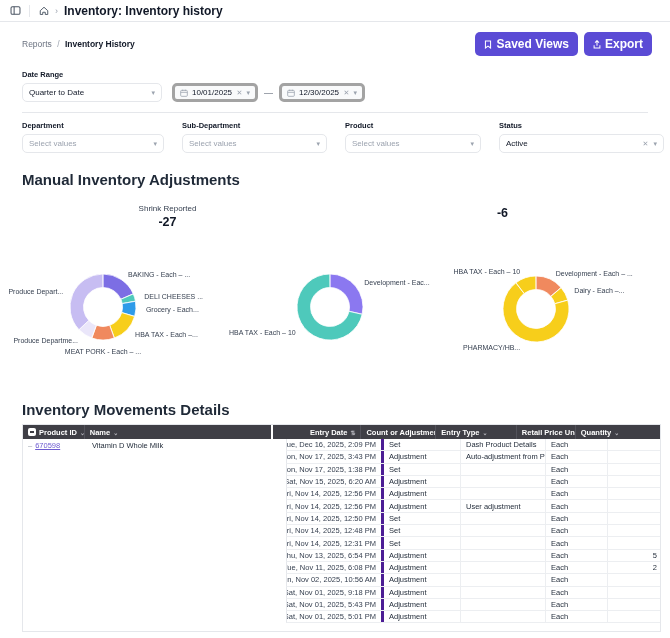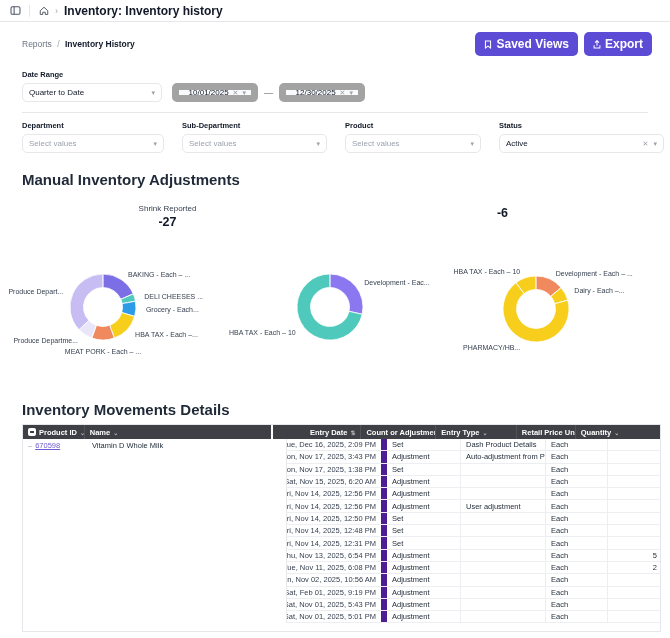--- a/index.html
+++ b/index.html
@@ -21,21 +21,21 @@
   .hdr-buttons { display:flex; gap:6px; }
   .btn-purple { display:inline-flex; align-items:center; gap:4px; background:#5b4bd5; color:#fff; border:none; border-radius:5px; font-size:12px; font-weight:700; padding:5px 9px; cursor:pointer; font-family:inherit; }
   .btn-purple svg { display:block; }
 
   
   .filters-wrap { padding:6px 22px 0 22px; }
   .filter-label { font-size:7.5px; font-weight:700; color:#111827; margin-bottom:4px; }
   .controls-row { display:flex; align-items:center; gap:0; }
   .select-box { display:flex; align-items:center; justify-content:space-between; width:140px; height:19px; border:1px solid #e5e7eb; border-radius:5px; background:#fff; padding:0 6px; font-size:8px; color:#111827; cursor:pointer; }
   .select-box .caret { color:#9ca3af; font-size:7px; }
-  .date-box { display:flex; align-items:center; gap:4px; width:86px; height:19px; border:7px solid #a3a3a3; border-radius:5px; background:#f9fafb; padding:0 5px; font-size:8px; color:#111827; cursor:pointer; }
+  .date-box { display:flex; align-items:center; gap:4px; width:86px; height:19px; border:3px solid #a3a3a3; border-radius:5px; background:#f9fafb; padding:0 5px; font-size:8px; color:#111827; cursor:pointer; }
   .date-box .x { color:#9ca3af; font-size:7px; cursor:pointer; }
   .date-box .caret { color:#9ca3af; font-size:7px; }
   .date-dash { color:#6b7280; font-size:9px; margin:0 6px; }
   .divider { border-bottom:1px solid #e5e7eb; margin:10px 0 0 0; }
   .filter-row { display:flex; padding:8px 4px 10px 22px; gap:18px; }
   .filter-group .select-box.placeholder { color:#9ca3af; }
   .fg-dept .select-box { width:142px; }
   .fg-sub .select-box { width:145px; }
   .fg-prod .select-box { width:136px; }
   .fg-status .select-box { width:165px; }
@@ -68,21 +68,21 @@
   .th-entrydate { border-left:2px solid #fff !important; }
   .checkbox-ind { width:8px; height:8px; background:#fff; border-radius:2px; display:inline-flex; align-items:center; justify-content:center; flex:0 0 auto; }
   .checkbox-ind::after { content:""; width:4px; height:1.5px; background:#3f3f46; display:block; }
   .tbody .row { display:flex; height:12.3px; font-size:7.5px; }
   .pinned { width:263px; display:flex; flex:0 0 auto; }
   .cell { padding:0 5px; display:flex; align-items:center; white-space:nowrap; overflow:hidden; }
   .c-pid { width:64px; gap:3px; }
   .c-name { width:199px; }
   .scrolled { display:flex; flex:1; border-bottom:1px solid #eceef1; border-left:1px solid #e5e7eb; }
   .c-date { width:94px; justify-content:flex-end; color:#374151; }
-  .c-count { width:79px; border-left:6px solid #4c1d95; }
+  .c-count { width:79px; border-left:3px solid #4c1d95; }
   .c-type { width:85px; border-left:1px solid #eceef1; }
   .c-retail { width:62px; border-left:1px solid #eceef1; }
   .c-qty { width:90px; border-left:1px solid #eceef1; justify-content:flex-end; padding-right:40px; }
   .pid-link { color:#6d5bd0; text-decoration:underline; cursor:pointer; }
   .pid-minus { color:#9ca3af; }
 </style>
 </head>
 <body>
 
 <div class="topbar">
@@ -438,21 +438,21 @@
           <div class="cell c-retail">Each</div>
           <div class="cell c-qty"></div>
         </div>
       </div>
       <div class="row">
         <div class="pinned">
           <div class="cell c-pid"></div>
           <div class="cell c-name"></div>
         </div>
         <div class="scrolled">
-          <div class="cell c-date">Sat, Feb 01, 2025, 9:19 PM</div>
+          <div class="cell c-date">Sat, Nov 01, 2025, 9:18 PM</div>
           <div class="cell c-count">Adjustment</div>
           <div class="cell c-type"></div>
           <div class="cell c-retail">Each</div>
           <div class="cell c-qty"></div>
         </div>
       </div>
       <div class="row">
         <div class="pinned">
           <div class="cell c-pid"></div>
           <div class="cell c-name"></div>

